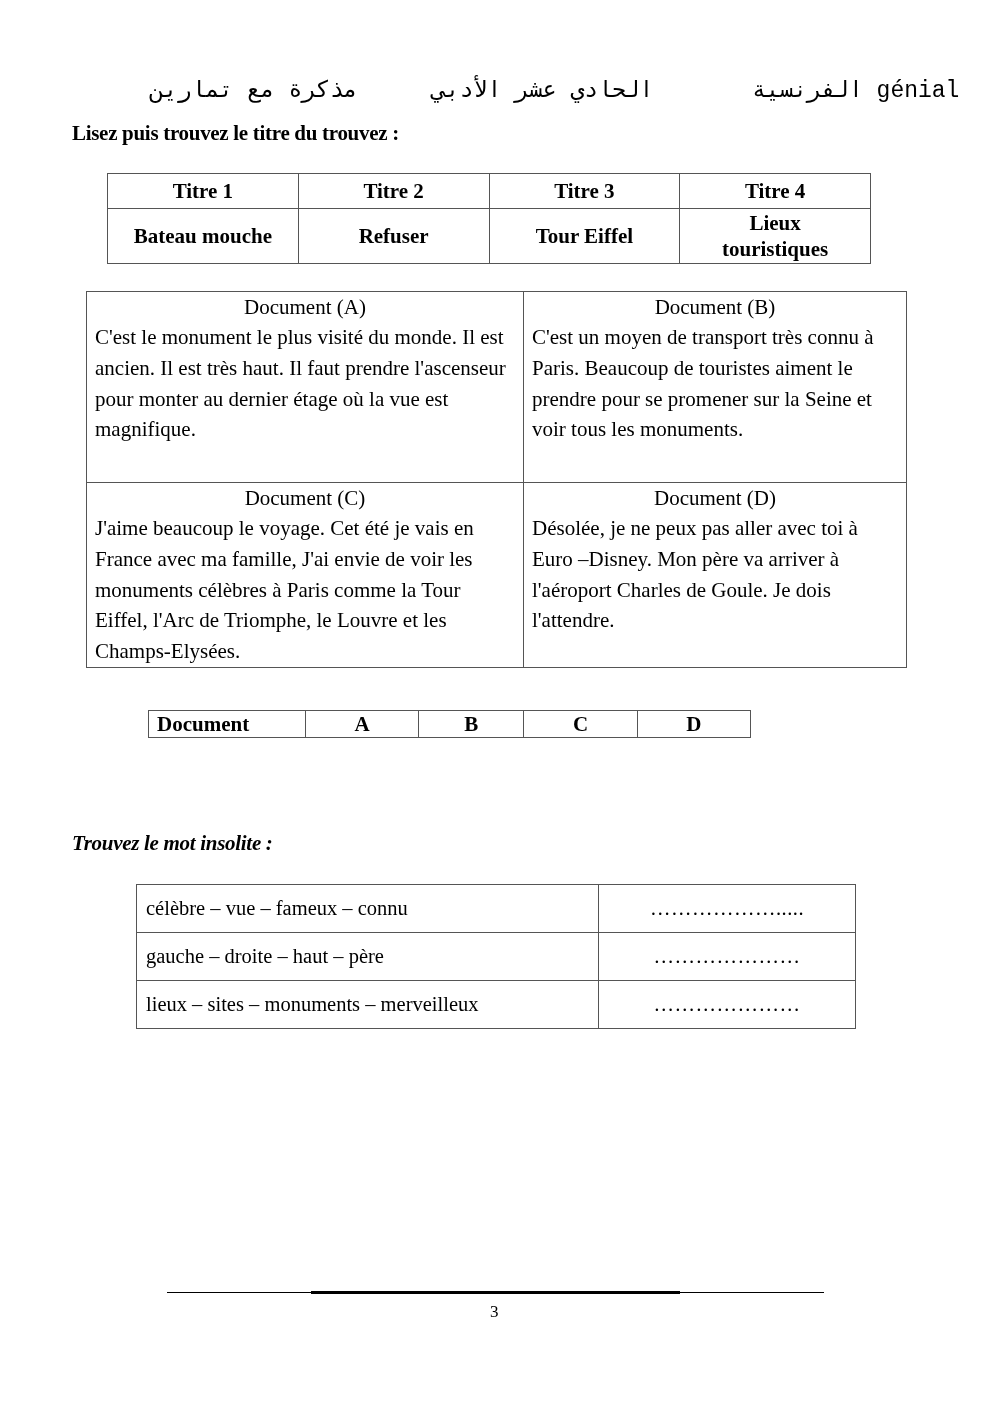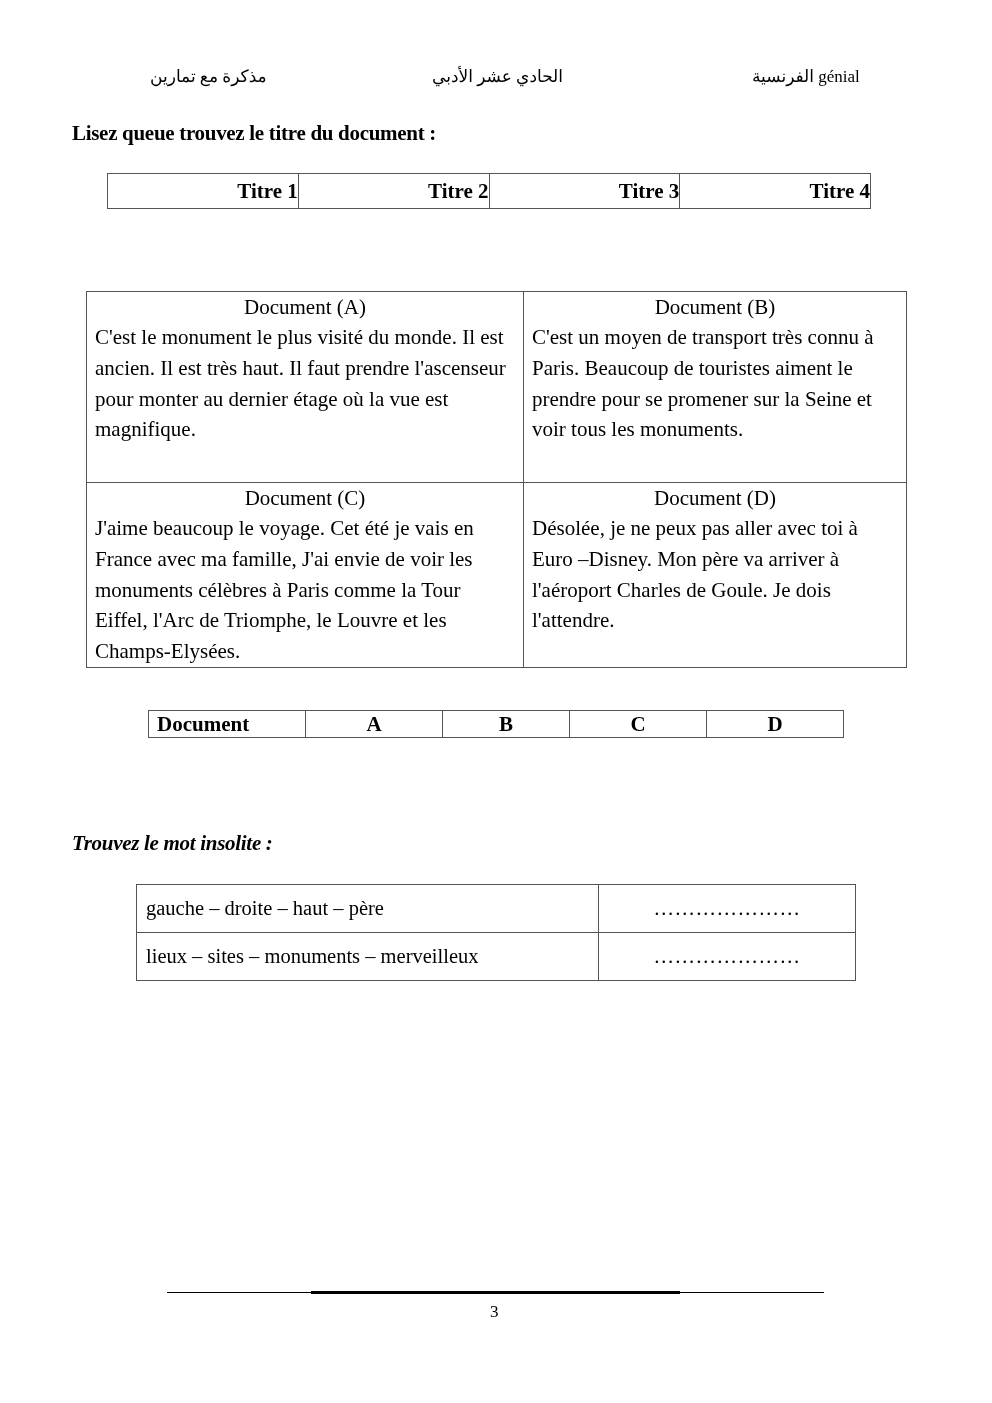--- a/index.html
+++ b/index.html
@@ -1,65 +1,71 @@
 <!DOCTYPE html>
 <html><head>
 <meta charset="utf-8">
 <style>
   html, body { margin: 0; padding: 0; background: #ffffff; }
   body {
     width: 992px; height: 1403px; position: relative; overflow: hidden;
     font-family: "Liberation Serif", "DejaVu Serif", serif; color: #000;
   }
   .abs { position: absolute; }
-  .hdr { font-family: Liberation Serif, serif; font-size: 17px; top: 66px; direction: rtl; }
+  .hdr { font-family: Liberation Mono, monospace; font-size: 23px; top: 76px; direction: rtl; }
   .heading { font-weight: bold; font-size: 21px; letter-spacing: -0.3px; }
   table { border-collapse: collapse; position: absolute; }
   td { border: 1.5px solid #555; }
   
   #titles { left: 107px; top: 173px; width: 764px; }
   #titles td { width: 25%; text-align: center; font-weight: bold; font-size: 21px; line-height: 26px; }
-  #titles tr.h td { height: 34px; padding: 0; text-align: right; }
+  #titles tr.h td { height: 34px; padding: 0; }
   #titles tr.v td { height: 54px; padding: 0; }
   
   #docs { left: 86px; top: 291px; width: 821px; }
   #docs td { vertical-align: top; font-size: 21px; line-height: 30.8px; padding: 0 8px; }
   #docs td.c1 { width: 420px; }
   #docs tr.r1 td { height: 190px; }
   #docs tr.r2 td { height: 184px; }
   #docs .dtitle { display: block; text-align: center; font-weight: normal; line-height: 30px; }
   
-  #answers { left: 148px; top: 710px; width: 696px; }
+  #answers { left: 148px; top: 710px; width: 603px; }
   #answers td { font-weight: bold; font-size: 21px; height: 26px; padding: 0; line-height: 24px; text-align: center; }
   #answers td.first { text-align: left; padding-left: 8px; width: 148px; }
   
   #insolite { left: 136px; top: 884px; width: 720px; }
   #insolite td { height: 47px; font-size: 20.5px; padding: 0 0 0 9px; }
   #insolite td.words { width: 452px; }
   #insolite td.blank { text-align: center; padding: 0; letter-spacing: 0.5px; }
   .foot-line { position: absolute; height: 1px; background: #000; }
   .foot-thick { position: absolute; height: 3px; background: #000; }
   .pagenum { font-size: 17px; }
 </style>
 </head>
 <body>
 
 <div class="abs hdr" style="left:752px;">génial الفرنسية</div>
 <div class="abs hdr" style="left:432px;">الحادي عشر الأدبي</div>
 <div class="abs hdr" style="left:150px;">مذكرة مع تمارين</div>
 
-<div class="abs heading" style="left:72px; top:121px;">Lisez queue trouvez le titre du document :</div>
+<div class="abs heading" style="left:72px; top:121px;">Lisez puis trouvez le titre du trouvez :</div>
 
 <table id="titles">
   <tbody>
       <tr class="h">
     <td>Titre 1</td>
     <td>Titre 2</td>
     <td>Titre 3</td>
     <td>Titre 4</td>
+  </tr>
+  <tr class="v">
+    <td>Bateau mouche</td>
+    <td>Refuser</td>
+    <td>Tour Eiffel</td>
+    <td style="padding:0 28px;">Lieux touristiques</td>
   </tr>
 </tbody>
   </table>
 
 <table id="docs">
   <tbody>
       <tr class="r1">
     <td class="c1">
       <span class="dtitle">Document (A)</span>
       <span>C'est le monument le plus visité du monde. Il est ancien. Il est très haut. Il faut prendre l'ascenseur pour monter au dernier étage où la vue est magnifique.</span>
@@ -91,20 +97,24 @@
     <td>C</td>
     <td>D</td>
   </tr>
 </tbody>
   </table>
 
 <div class="abs heading" style="left:72px; top:831px;font-style:italic;">Trouvez le mot insolite :</div>
 
 <table id="insolite">
   <tbody>
+      <tr>
+    <td class="words">célèbre – vue – fameux – connu</td>
+    <td class="blank">……………….....​</td>
+  </tr>
   <tr>
     <td class="words">gauche – droite – haut – père</td>
     <td class="blank">…………………</td>
   </tr>
   <tr>
     <td class="words">lieux – sites  – monuments  – merveilleux</td>
     <td class="blank">…………………</td>
   </tr>
 </tbody>
   </table>

